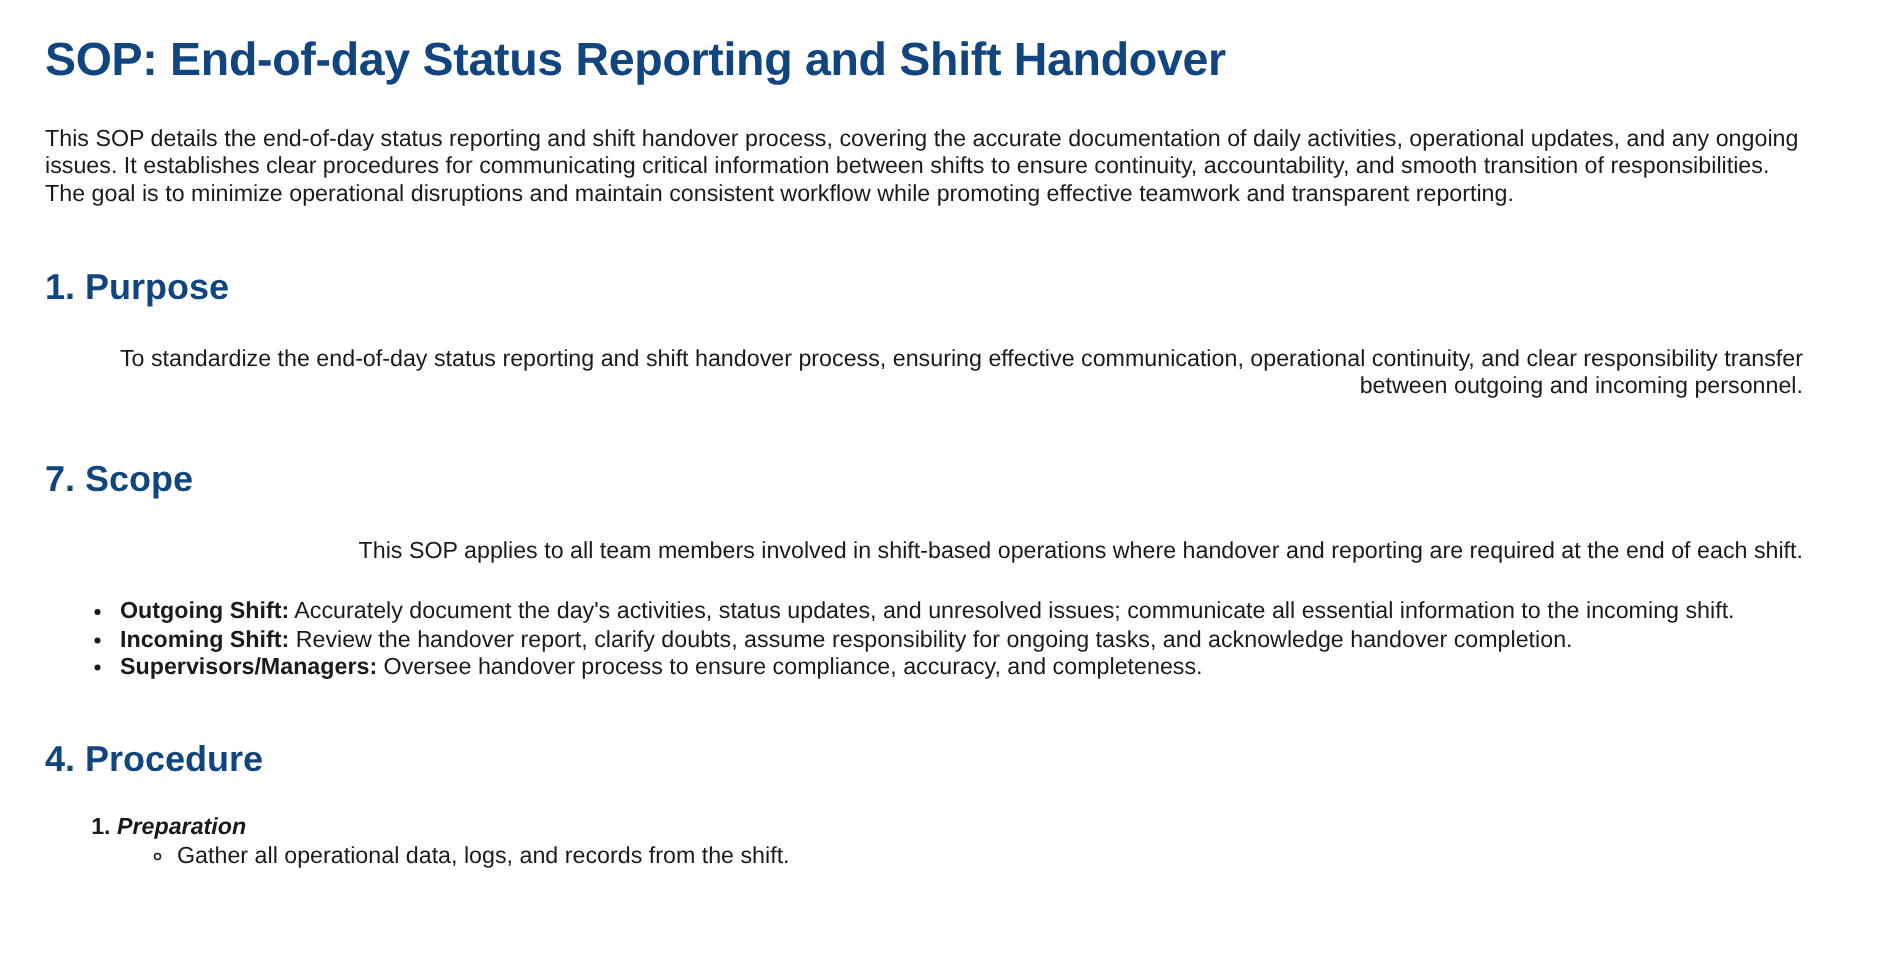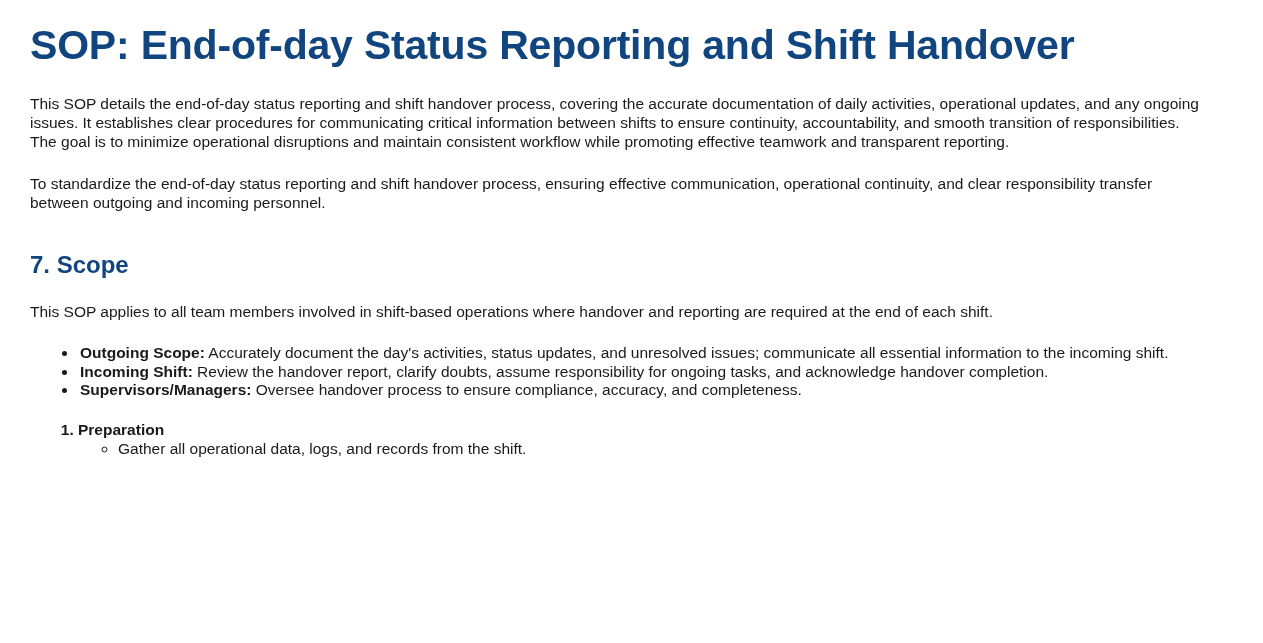--- a/index.html
+++ b/index.html
@@ -13,21 +13,21 @@
     overflow: hidden;
     font-family: "Liberation Sans", sans-serif;
     color: #000000;
   }
   .page {
     padding: 22px 30px 0 30px;
     box-sizing: border-box;
     width: 1263px;
   }
   .doc-title {
-    font-size: 41px;
+    font-size: 31px;
     font-weight: bold;
     color: #10457f;
     margin: 0 0 26px 0;
     line-height: 1.15;
     letter-spacing: -0.2px;
   }
   .intro {
     font-size: 15.5px;
     line-height: 18.7px;
     margin: 0 0 0 0;
@@ -41,20 +41,21 @@
     color: #10457f;
     margin: 38px 0 0 0;
     line-height: 1.2;
   }
   p.body-text {
     font-size: 15.5px;
     line-height: 18.7px;
     margin: 24px 0 0 0;
     max-width: 1172px;
     color: #1a1a1a;
+    text-align: right;
   }
   ul.resp-list {
     margin: 22px 0 0 0;
     padding-left: 48px;
     list-style-type: disc;
   }
   ul.resp-list li {
     font-size: 15.5px;
     line-height: 18.4px;
     color: #1a1a1a;
@@ -65,21 +66,21 @@
     margin: 22px 0 0 0;
     padding-left: 48px;
     list-style-type: decimal;
   }
   ol.proc-list > li {
     font-size: 15.5px;
     line-height: 18.4px;
     color: #1a1a1a;
     font-weight: bold;
   }
-  ol.proc-list > li > .step-label { font-weight: bold; }
+  ol.proc-list > li > .step-label { font-weight: bold; font-style: italic; }
   ul.sub-list {
     margin: 0;
     padding-left: 40px;
     list-style-type: circle;
     font-weight: normal;
   }
   ul.sub-list li {
     font-size: 15.5px;
     line-height: 18.4px;
     font-weight: normal;
@@ -88,31 +89,33 @@
 </style>
 </head>
 <body>
 
 <div class="page">
 
   <h1 class="doc-title">SOP: End-of-day Status Reporting and Shift Handover</h1>
 
   <p class="intro"><span>This SOP details the </span><b>end-of-day status reporting and shift handover</b><span> process, covering the accurate documentation of daily activities, operational updates, and any ongoing issues. It establishes clear procedures for communicating critical information between shifts to ensure continuity, accountability, and smooth transition of responsibilities. The goal is to minimize operational disruptions and maintain consistent workflow while promoting effective teamwork and transparent reporting.</span></p>
 
+  <h2 class="section">1. Purpose</h2>
   <p class="body-text">To standardize the end-of-day status reporting and shift handover process, ensuring effective communication, operational continuity, and clear responsibility transfer between outgoing and incoming personnel.</p>
 
   <h2 class="section">7. Scope</h2>
   <p class="body-text">This SOP applies to all team members involved in shift-based operations where handover and reporting are required at the end of each shift.</p>
 
   <ul class="resp-list">
-    <li><b>Outgoing Scope:</b><span> Accurately document the day's activities, status updates, and unresolved issues; communicate all essential information to the incoming shift.</span></li>
+    <li><b>Outgoing Shift:</b><span> Accurately document the day's activities, status updates, and unresolved issues; communicate all essential information to the incoming shift.</span></li>
     <li><b>Incoming Shift:</b><span> Review the handover report, clarify doubts, assume responsibility for ongoing tasks, and acknowledge handover completion.</span></li>
     <li><b>Supervisors/Managers:</b><span> Oversee handover process to ensure compliance, accuracy, and completeness.</span></li>
   </ul>
 
+  <h2 class="section">4. Procedure</h2>
   <ol class="proc-list">
     <li>
       <span class="step-label">Preparation</span>
       <ul class="sub-list">
         <li>Gather all operational data, logs, and records from the shift.</li>
 
       </ul>
     </li>
 
   </ol>

